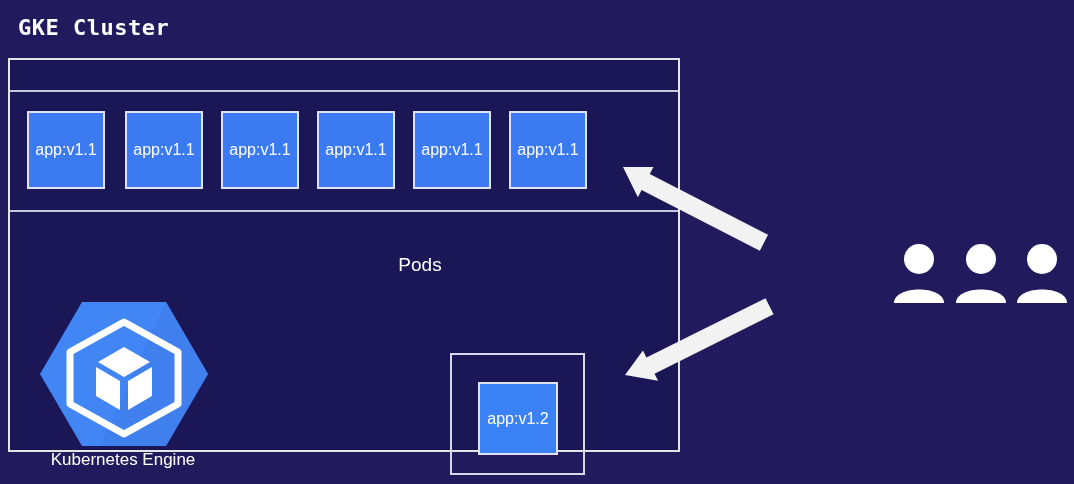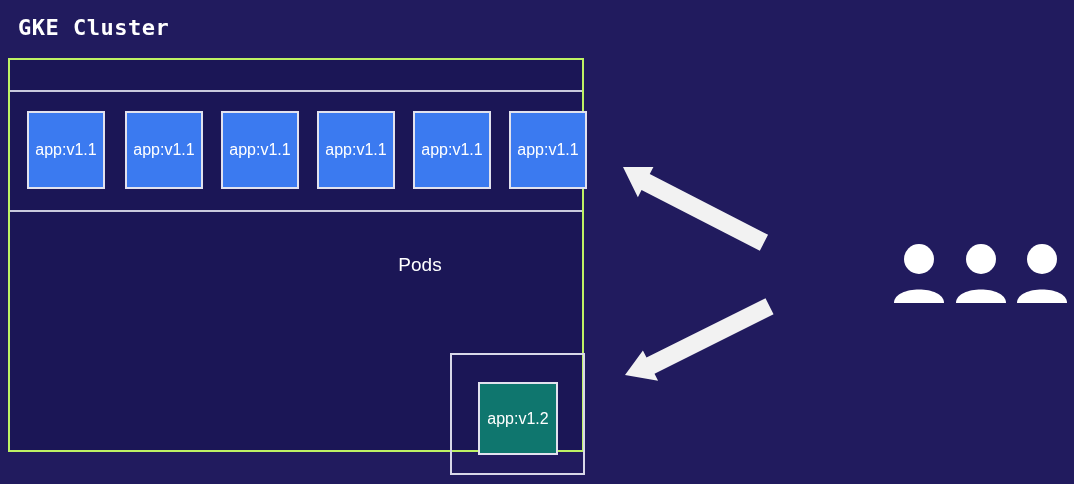--- a/index.html
+++ b/index.html
@@ -28,23 +28,23 @@
     color: #ffffff;
     letter-spacing: 0.5px;
     white-space: nowrap;
   }
 
   
   #cluster-box {
     position: absolute;
     left: 8px;
     top: 58px;
-    width: 576px;
+    width: 672px;
     height: 394px;
-    border: 2px solid #bef264;
+    border: 2px solid #e5e5e5;
     box-sizing: border-box;
     background: #1b1656;
   }
 
   
   #cluster-header-strip {
     position: absolute;
     left: 0px;
     top: 0px;
     right: 0px;
@@ -109,21 +109,21 @@
     height: 122px;
     border: 2px solid #d8d8e8;
     box-sizing: border-box;
   }
   #pod-v1-2 {
     position: absolute;
     left: 26px;
     top: 27px;
     width: 80px;
     height: 73px;
-    background: #0f766e;
+    background: #3b82f6;
     border: 2px solid #e2e2ee;
     box-sizing: border-box;
     color: #ffffff;
     font-size: 16px;
     display: flex;
     align-items: center;
     justify-content: center;
     white-space: nowrap;
   }
 
@@ -219,20 +219,35 @@
         </div>
       <div class="pod-v1-1" style="left:499px">
           <span>app:v1.1</span>
         </div>
     </div>
 
     <div id="cluster-lower">
 
       <div id="pods-label">Pods</div>
 
+      <div id="k8s-group">
+        <svg id="k8s-hex" viewBox="0 0 168 148">
+          <polygon points="42,2 126,2 168,74 126,146 42,146 0,74" fill="#4285f4"></polygon>
+          <polygon points="126,2 168,74 126,146 60,146" fill="#3b78e7" opacity="0.45"></polygon>
+          <g fill="none" stroke="#ffffff" stroke-width="7" stroke-linejoin="round">
+            <polygon points="84,22 138,52 138,104 84,134 30,104 30,52"></polygon>
+          </g>
+          <g fill="#ffffff">
+            <polygon points="84,47 110,62 84,77 58,62"></polygon>
+            <polygon points="56,67 80,81 80,110 56,96"></polygon>
+            <polygon points="112,67 88,81 88,110 112,96"></polygon>
+          </g>
+        </svg>
+        <div id="k8s-label">Kubernetes Engine</div>
+      </div>
 
       <div id="green-pod-container">
         <div id="pod-v1-2">
             <span>app:v1.2</span>
           </div>
       </div>
 
     </div>
   </div>
 

